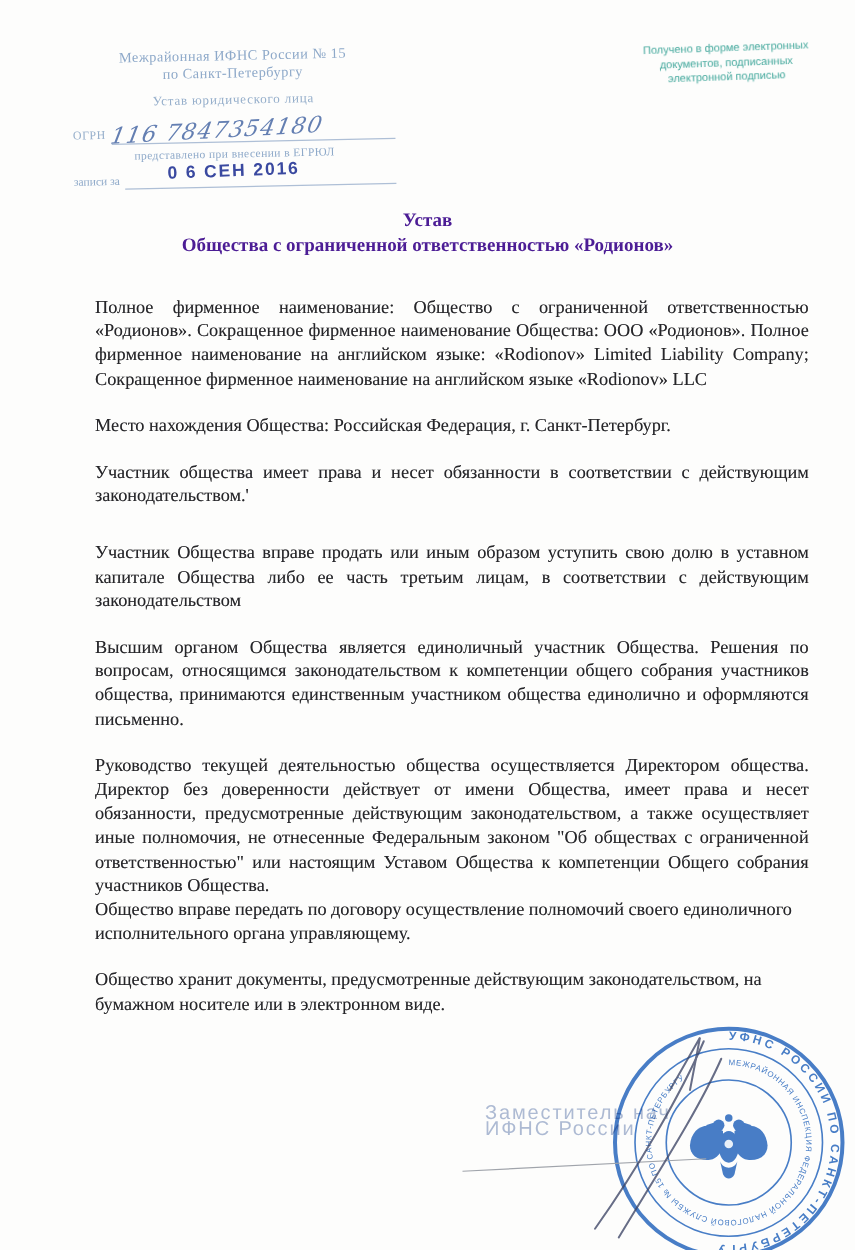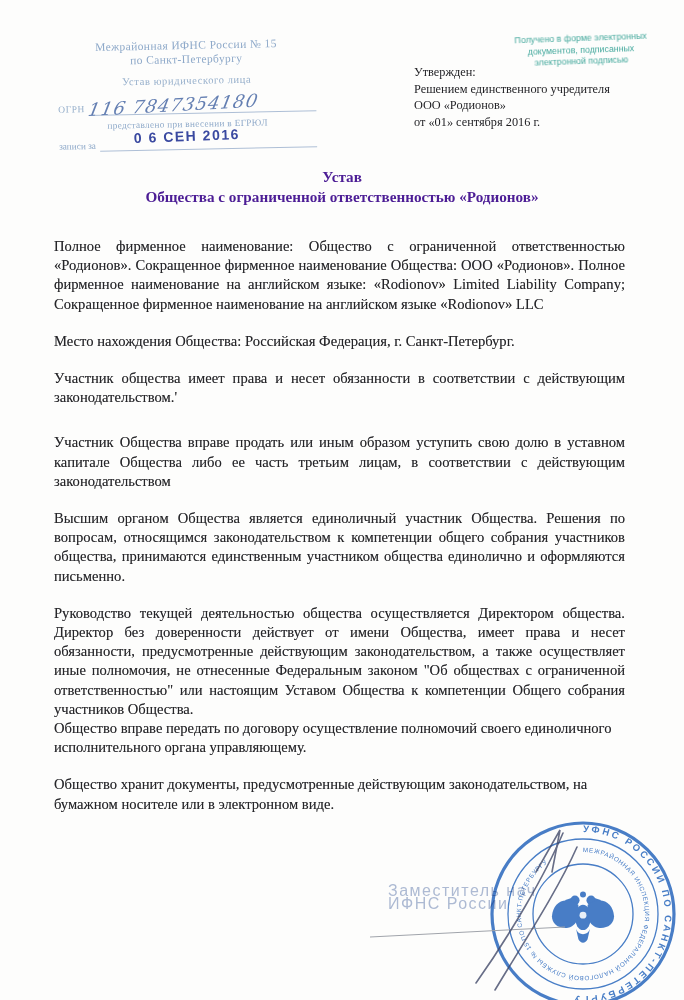--- a/index.html
+++ b/index.html
@@ -42,21 +42,21 @@
   }
 
   
   .approval{position:absolute;left:414px;top:64px;width:252px;font-size:12.3px;line-height:16.5px;color:#1e1e22;}
 
   
   .title{position:absolute;left:0;top:167px;width:100%;text-align:center;font-weight:bold;
          font-size:15.2px;line-height:19.5px;color:#4c1d95;}
 
   
-  .body-text{position:absolute;left:54px;top:237px;width:571px;font-size:14.6px;line-height:19.2px;color:#26262a;}
+  .body-text{position:absolute;left:76px;top:237px;width:571px;font-size:14.6px;line-height:19.2px;color:#26262a;}
   .body-text p{margin:0 0 18px 0;text-align:justify;text-shadow:0 0 .3px rgba(40,40,40,.45);}
   .body-text p.l{text-align:left;}
   .body-text p.mb0{margin-bottom:0;}
   .body-text p.mb26{margin-bottom:26px;}
 
   
   .official{
     position:absolute;left:388px;top:884px;color:rgba(125,145,185,.62);
     font-size:16px;line-height:13px;letter-spacing:1.5px;filter:blur(.35px);
     font-family:"Liberation Sans",sans-serif;
@@ -88,26 +88,20 @@
       </span>
     </div>
   </div>
 
   <div class="edoc">
     <div>Получено в форме электронных</div>
     <div>документов, подписанных</div>
     <div>электронной подписью</div>
   </div>
 
-  <div class="approval">
-    <div>Утвержден:</div>
-    <div>Решением единственного учредителя</div>
-    <div>ООО «Родионов»</div>
-    <div>от «01» сентября 2016 г.</div>
-  </div>
 
   <div class="title">
     <div>Устав</div>
     <div>Общества с ограниченной ответственностью «Родионов»</div>
   </div>
 
   <div class="body-text">
     <p>Полное фирменное наименование: Общество с ограниченной ответственностью «Родионов». Сокращенное фирменное наименование Общества: ООО «Родионов». Полное фирменное наименование на английском языке: «Rodionov» Limited Liability Company; Сокращенное фирменное наименование на английском языке «Rodionov» LLC</p>
     <p>Место нахождения Общества: Российская Федерация, г. Санкт-Петербург.</p>
     <p class="mb26">Участник общества имеет права и несет обязанности в соответствии с действующим законодательством.'</p>

